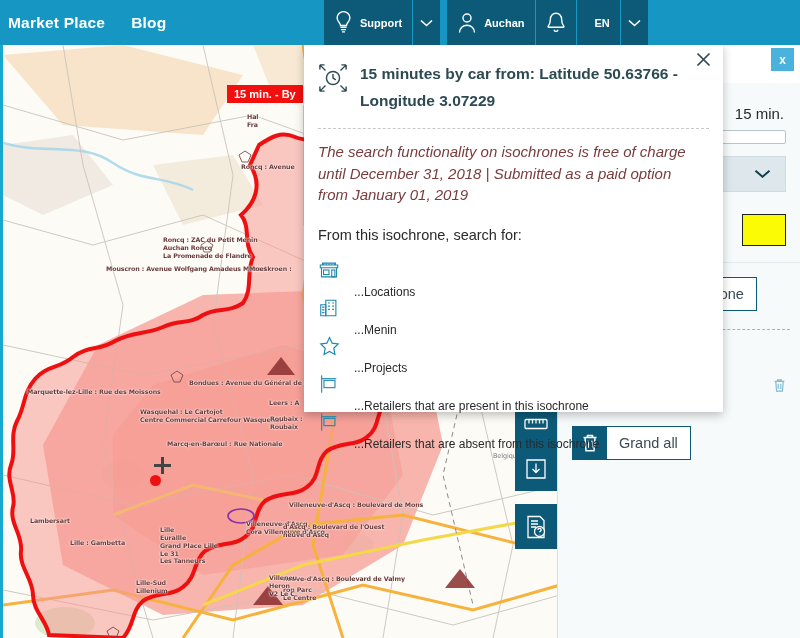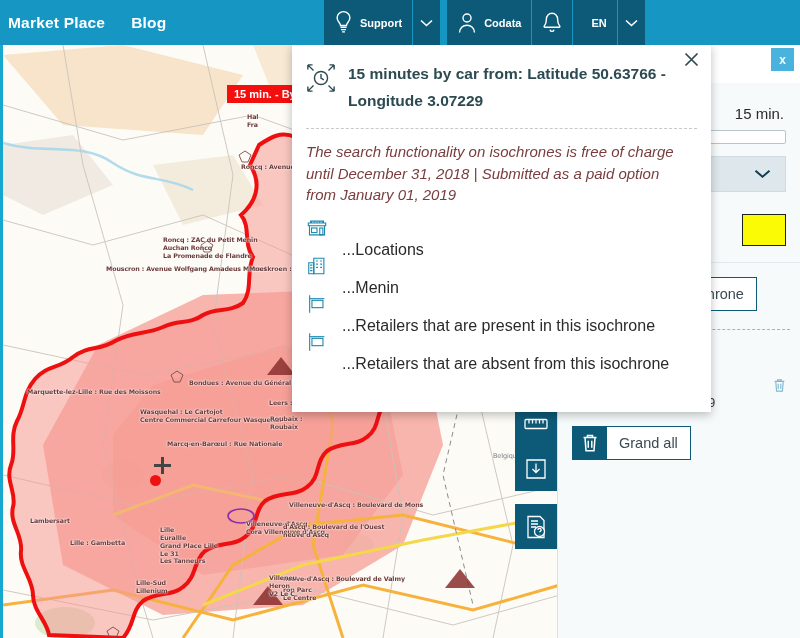--- a/index.html
+++ b/index.html
@@ -129,21 +129,21 @@
   .iso-num { width: 14px; flex: none; }
   .iso-ic { width: 20px; flex: none; padding-top: 1px; }
   .iso-txt { line-height: 1.45; }
   .trash-small {
     position: absolute; right: 14px; top: 2px; cursor: pointer;
   }
   .delete-all { margin-top: 14px; }
 
   
   .modal {
-    position: absolute; left: 292px; top: 44px; width: 419px; height: 368px;
+    position: absolute; left: 304px; top: 44px; width: 419px; height: 368px;
     background: #ffffff; z-index: 50;
     box-shadow: 0 3px 9px rgba(0,0,0,.25);
   }
   .modal-head { display: flex; padding: 16px 18px 4px 14px; }
   .modal-clock { flex: none; padding-top: 3px; }
   .modal-title {
     font-size: 15.5px; font-weight: bold; color: #2d4a52;
     line-height: 1.75; padding-left: 12px; padding-right: 18px;
   }
   .modal-close {
@@ -156,21 +156,21 @@
     padding: 12px 18px 0 14px;
   }
   .modal-sub {
     font-size: 14.5px; color: #2a2a2a; padding: 22px 14px 4px 14px;
   }
   .modal-list { padding: 4px 14px 0 14px; }
   .modal-li {
     display: flex; align-items: center; height: 38px; cursor: pointer;
   }
   .modal-li-ic { width: 36px; flex: none; display: flex; align-items: center; }
-  .modal-li-tx { font-size: 16px; color: #2a2a2a; margin-top: 44px; }
+  .modal-li-tx { font-size: 12px; color: #2a2a2a; margin-top: 44px; }
 </style>
 </head>
 <body>
 
 <div id="app">
 
   <div class="topnav">
     <div class="nav-left">
       <span class="nav-link">Market Place</span>
       <span class="nav-link">Blog</span>
@@ -194,21 +194,21 @@
         </span>
       </div>
       <div class="gap"></div>
       <div class="nav-btn">
         <span>
           <svg width="20" height="24" viewBox="0 0 20 24" fill="none" stroke="#ffffff" stroke-width="1.4">
             <circle cx="10" cy="7" r="4"></circle>
             <path d="M2.5 21.5c0-4.2 3.4-7.3 7.5-7.3s7.5 3.1 7.5 7.3"></path>
           </svg>
         </span>
-        <span class="nav-btn-label">Codata</span>
+        <span class="nav-btn-label">Auchan</span>
       </div>
       <div class="nav-btn">
         <span>
           <svg width="20" height="24" viewBox="0 0 20 24" fill="none" stroke="#ffffff" stroke-width="1.4">
             <path d="M10 2.2c-3.3 0-5.6 2.6-5.6 5.8 0 4.6-1.6 6.3-2.2 7.2-.3.5 0 1.1.6 1.1h14.4c.6 0 .9-.6.6-1.1-.6-.9-2.2-2.6-2.2-7.2 0-3.2-2.3-5.8-5.6-5.8z"></path>
             <path d="M8 18.7c.3 1 1.1 1.7 2 1.7s1.7-.7 2-1.7"></path>
           </svg>
         </span>
       </div>
       <div class="nav-btn">
@@ -496,20 +496,21 @@
           <path d="M30 30h-5M30 30v-5M30 30l-6-6"></path>
         </svg>
       </span>
       <div class="modal-title">15 minutes by car from: Latitude 50.63766 - Longitude 3.07229</div>
     </div>
 
     <div class="modal-dash"></div>
 
     <div class="modal-note">The search functionality on isochrones is free of charge until December 31, 2018 | Submitted as a paid option from January 01, 2019</div>
 
+    <div class="modal-sub">From this isochrone, search for:</div>
 
     <div class="modal-list">
 
       <div class="modal-li">
         <span class="modal-li-ic">
           <svg width="22" height="22" viewBox="0 0 24 24" fill="none" stroke="#1d87ad" stroke-width="1.2">
             <path d="M2.5 6.5h19v3h-19z"></path>
             <path d="M5 6.5V4.5h14v2"></path>
             <path d="M6 5v1.5M9 5v1.5M12 5v1.5M15 5v1.5M18 5v1.5"></path>
             <path d="M3.8 9.5v10h16.4v-10"></path>
@@ -525,20 +526,28 @@
           <svg width="22" height="22" viewBox="0 0 24 24" fill="none" stroke="#1d87ad" stroke-width="1.2">
             <path d="M8.5 3.5h11v17h-11z"></path>
             <path d="M3 8.5h5.5v12H3z"></path>
             <path d="M11 6.5h2M15.5 6.5h2M11 10h2M15.5 10h2M11 13.5h2M15.5 13.5h2"></path>
             <path d="M4.5 11h2.5M4.5 14h2.5M4.5 17h2.5"></path>
           </svg>
         </span>
         <span class="modal-li-tx">...Menin</span>
       </div>
 
+      <div class="modal-li">
+        <span class="modal-li-ic">
+          <svg width="23" height="22" viewBox="0 0 24 24" fill="none" stroke="#1d87ad" stroke-width="1.3">
+            <path d="M12 2.8l2.9 6.1 6.6.9-4.8 4.7 1.2 6.7L12 18l-5.9 3.2 1.2-6.7-4.8-4.7 6.6-.9z"></path>
+          </svg>
+        </span>
+        <span class="modal-li-tx">...Projects</span>
+      </div>
 
       <div class="modal-li">
         <span class="modal-li-ic">
           <svg width="22" height="22" viewBox="0 0 24 24" fill="none" stroke="#1d87ad" stroke-width="1.2">
             <path d="M4 2.5v19"></path>
             <path d="M4 6.2h16"></path>
             <rect x="6.5" y="8" width="12" height="8"></rect>
           </svg>
         </span>
         <span class="modal-li-tx">...Retailers that are present in this isochrone</span>

